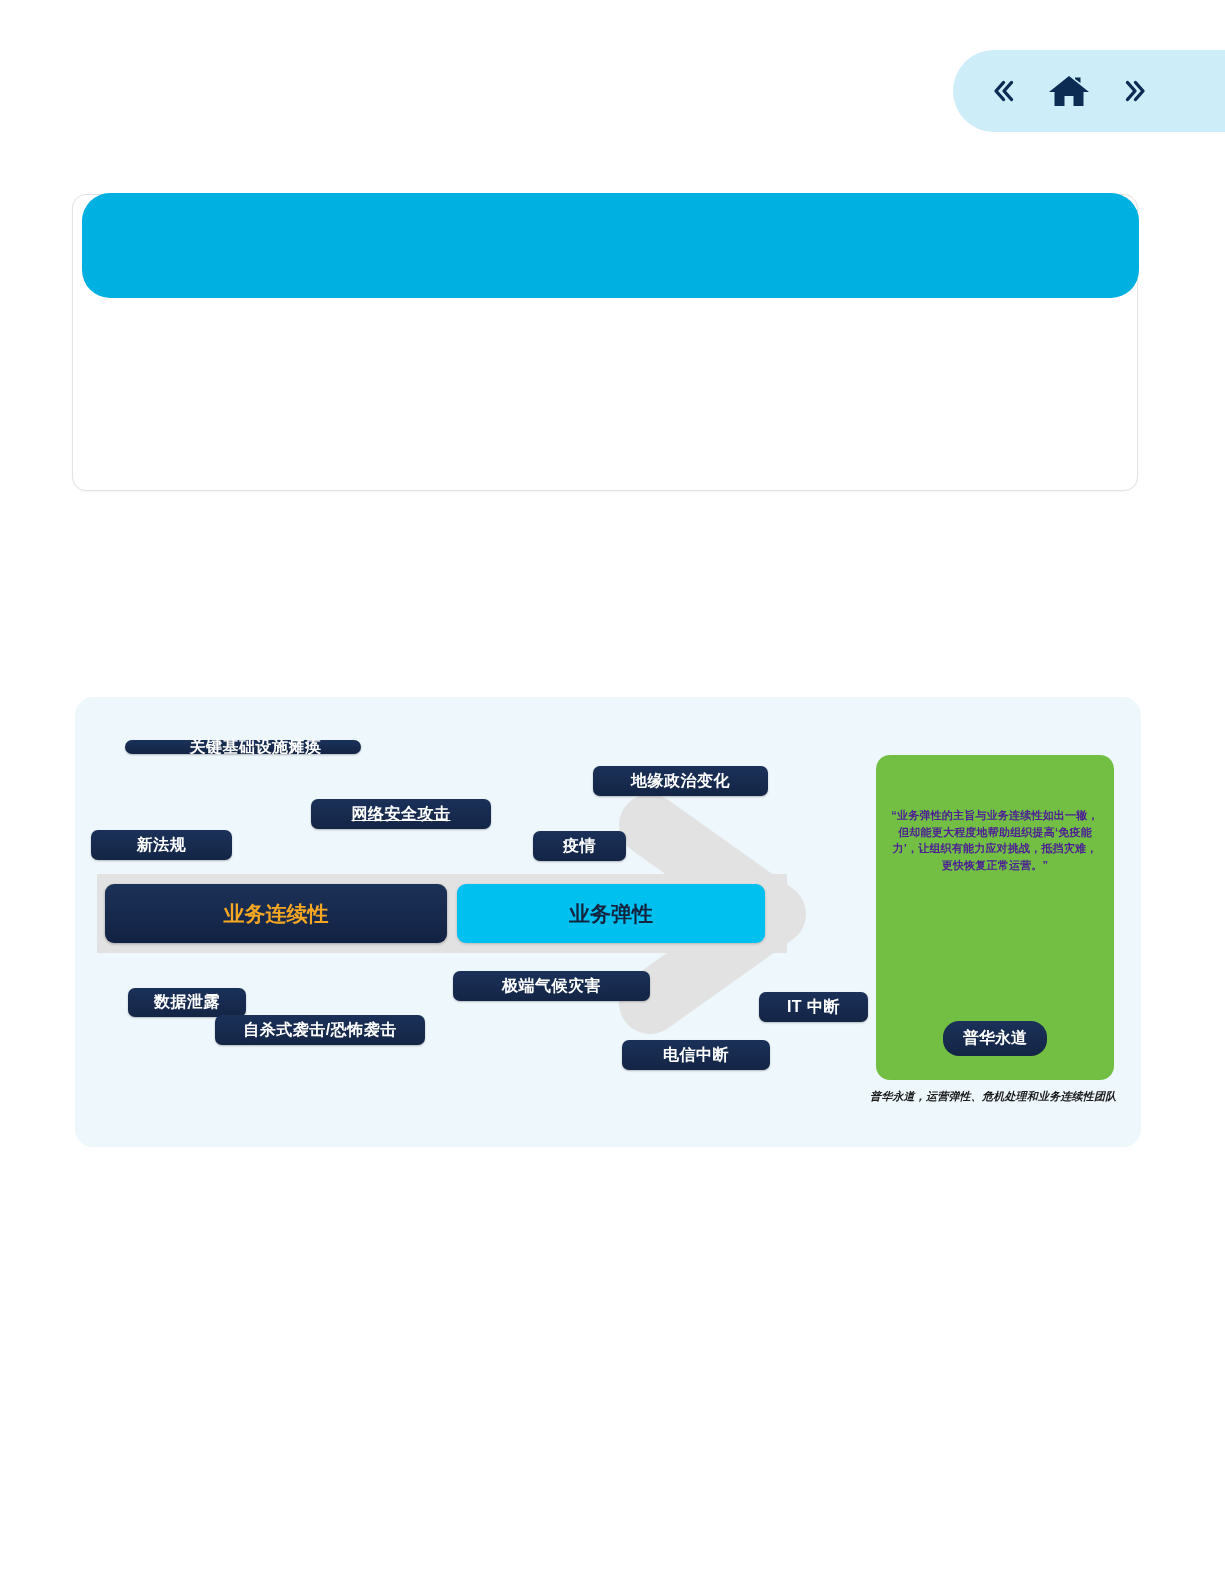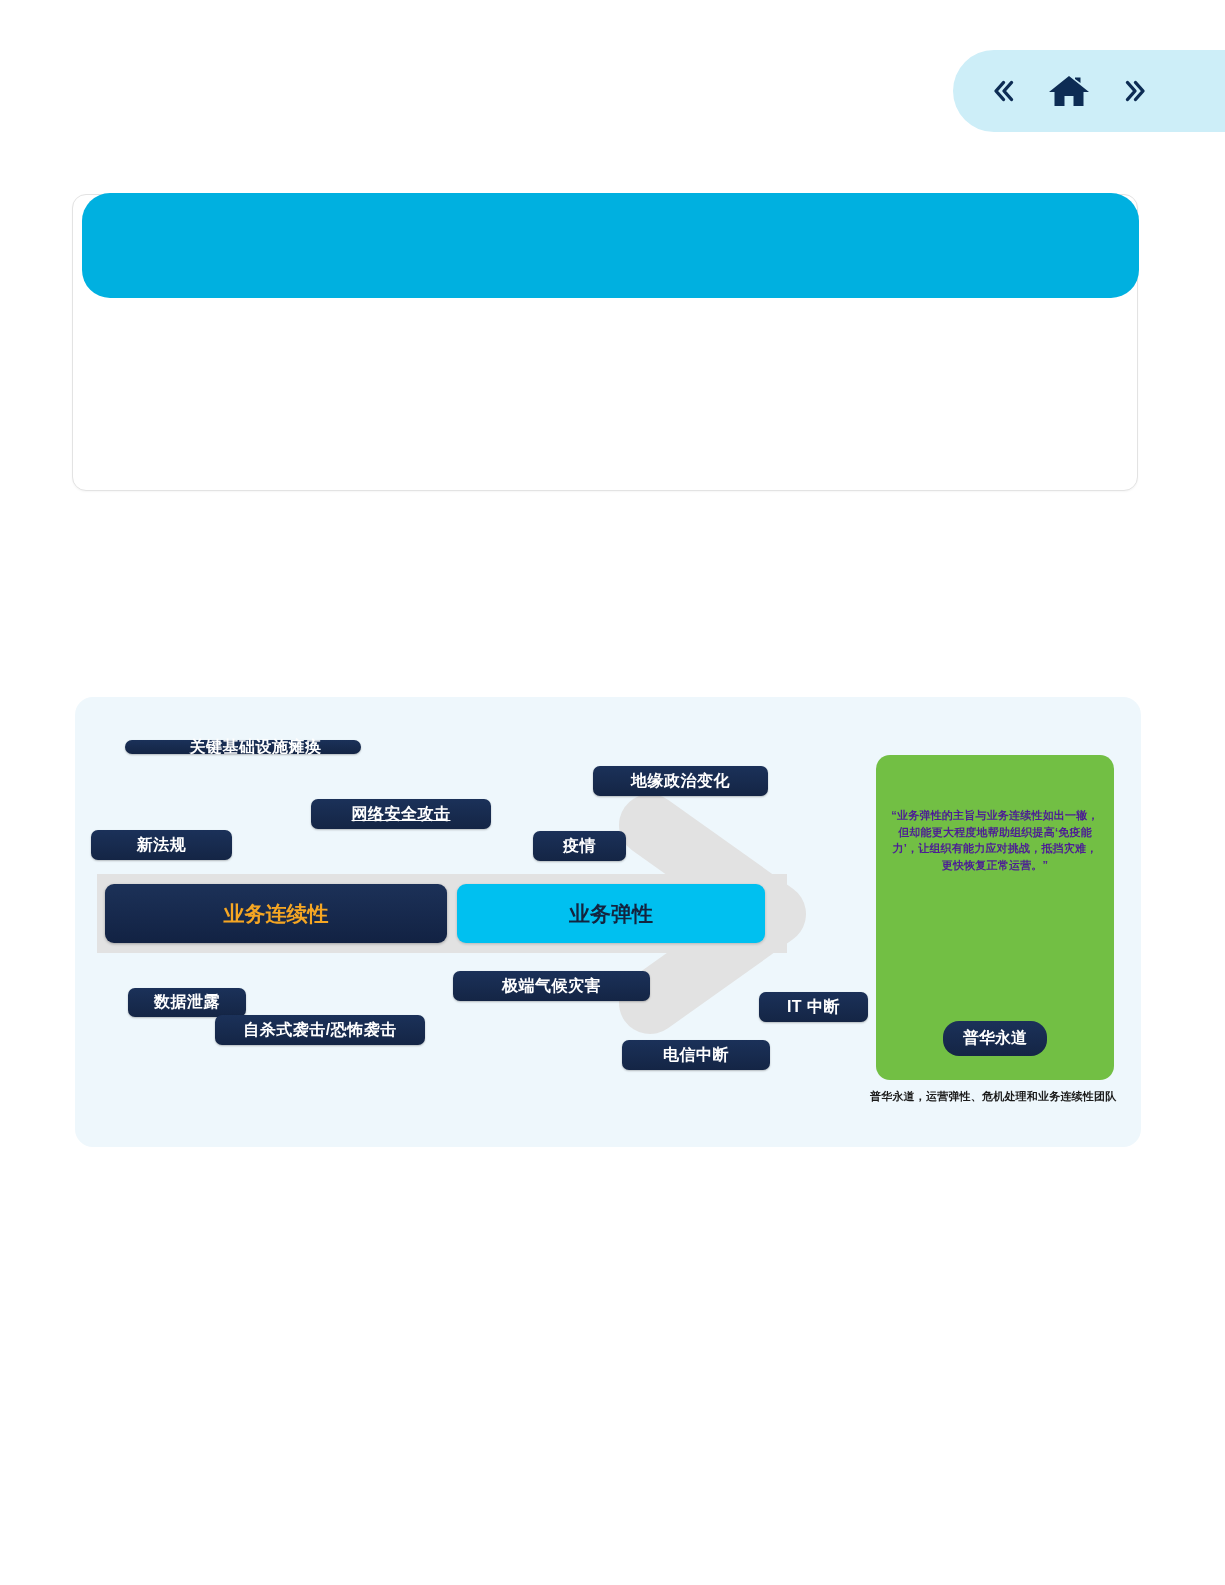--- a/index.html
+++ b/index.html
@@ -194,20 +194,21 @@
   .quote-caption {
     position: absolute;
     left: 795px;
     top: 392px;
     width: 260px;
     font-size: 11px;
     font-weight: 700;
     color: #1a1a1a;
     letter-spacing: 0.2px;
     white-space: nowrap;
+    font-style: italic;
   }
 </style>
 </head>
 <body>
 
 <div class="nav-pill">
   <div class="nav-btn">
     <span>
       <svg width="36" height="36" viewBox="0 0 36 36" aria-hidden="true">
         <path d="M18.5 9.5 L11 18 L18.5 26.5" fill="none" stroke="#0d2c54" stroke-width="3.4" stroke-linecap="round" stroke-linejoin="round"></path>

